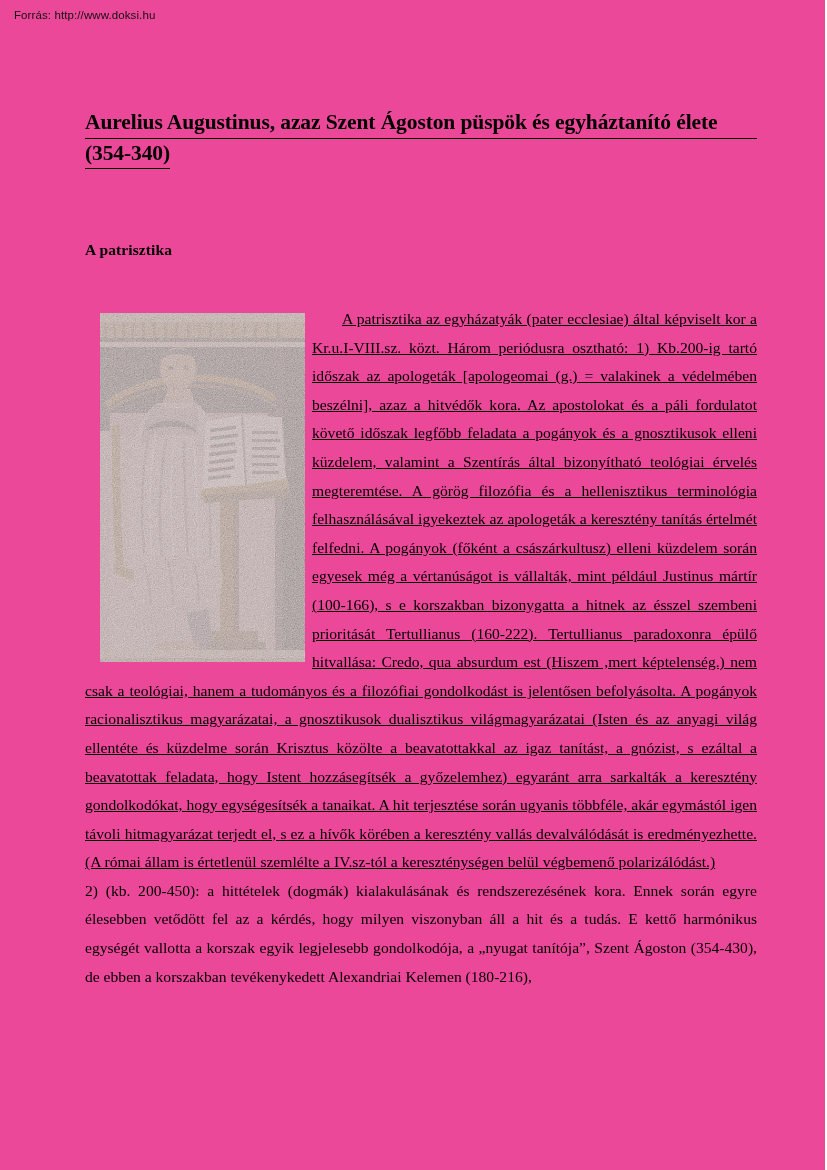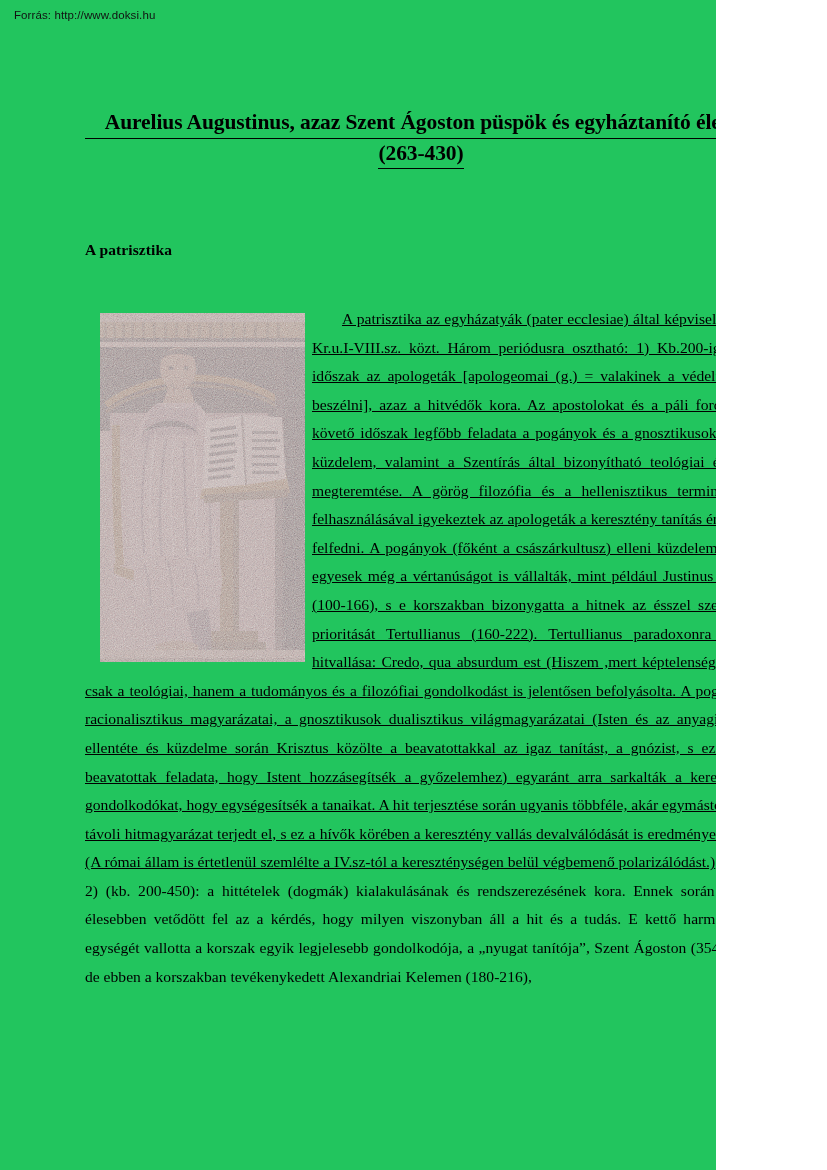--- a/index.html
+++ b/index.html
@@ -7,23 +7,23 @@
     margin: 0;
     padding: 0;
     background: #ffffff;
   }
   body {
     font-family: "Liberation Serif", "DejaVu Serif", serif;
     color: #000000;
   }
   #page {
     position: relative;
-    width: 716px;
+    width: 825px;
     height: 1170px;
-    background: #22c55e;
+    background: #ec4899;
     overflow: hidden;
     box-sizing: border-box;
   }
 
   
   #source-line {
     position: absolute;
     top: 9px;
     left: 14px;
     font-family: "Liberation Sans", "DejaVu Sans", sans-serif;
@@ -38,21 +38,20 @@
     position: absolute;
     left: 85px;
     top: 108px;
     width: 672px;
   }
 
   h1#doc-title {
     margin: 0;
     font-size: 21.5px;
     font-weight: bold;
-    text-align: center;
     line-height: 1.33;
     letter-spacing: -0.1px;
   }
   h1#doc-title .tline {
     display: inline-block;
     border-bottom: 1.6px solid #000;
     padding-bottom: 1px;
   }
   h1#doc-title .tline.l1 { width: 100%; }
 
@@ -108,21 +107,21 @@
 <body>
 
 <div id="page">
 
   <div id="source-line">Forrás: http://www.doksi.hu</div>
 
   <div id="content">
 
     <h1 id="doc-title">
       <span class="tline l1">Aurelius Augustinus, azaz Szent Ágoston püspök és egyháztanító élete</span><br>
-      <span class="tline l2">(263-430)</span>
+      <span class="tline l2">(354-340)</span>
     </h1>
 
     <h2 id="section-heading">A patrisztika</h2>
 
     <div id="body-text">
 
       <figure id="mosaic-figure">
         <svg viewBox="0 0 205 349" preserveAspectRatio="none">
           <defs>
             <filter id="grain" x="0" y="0" width="100%" height="100%">

